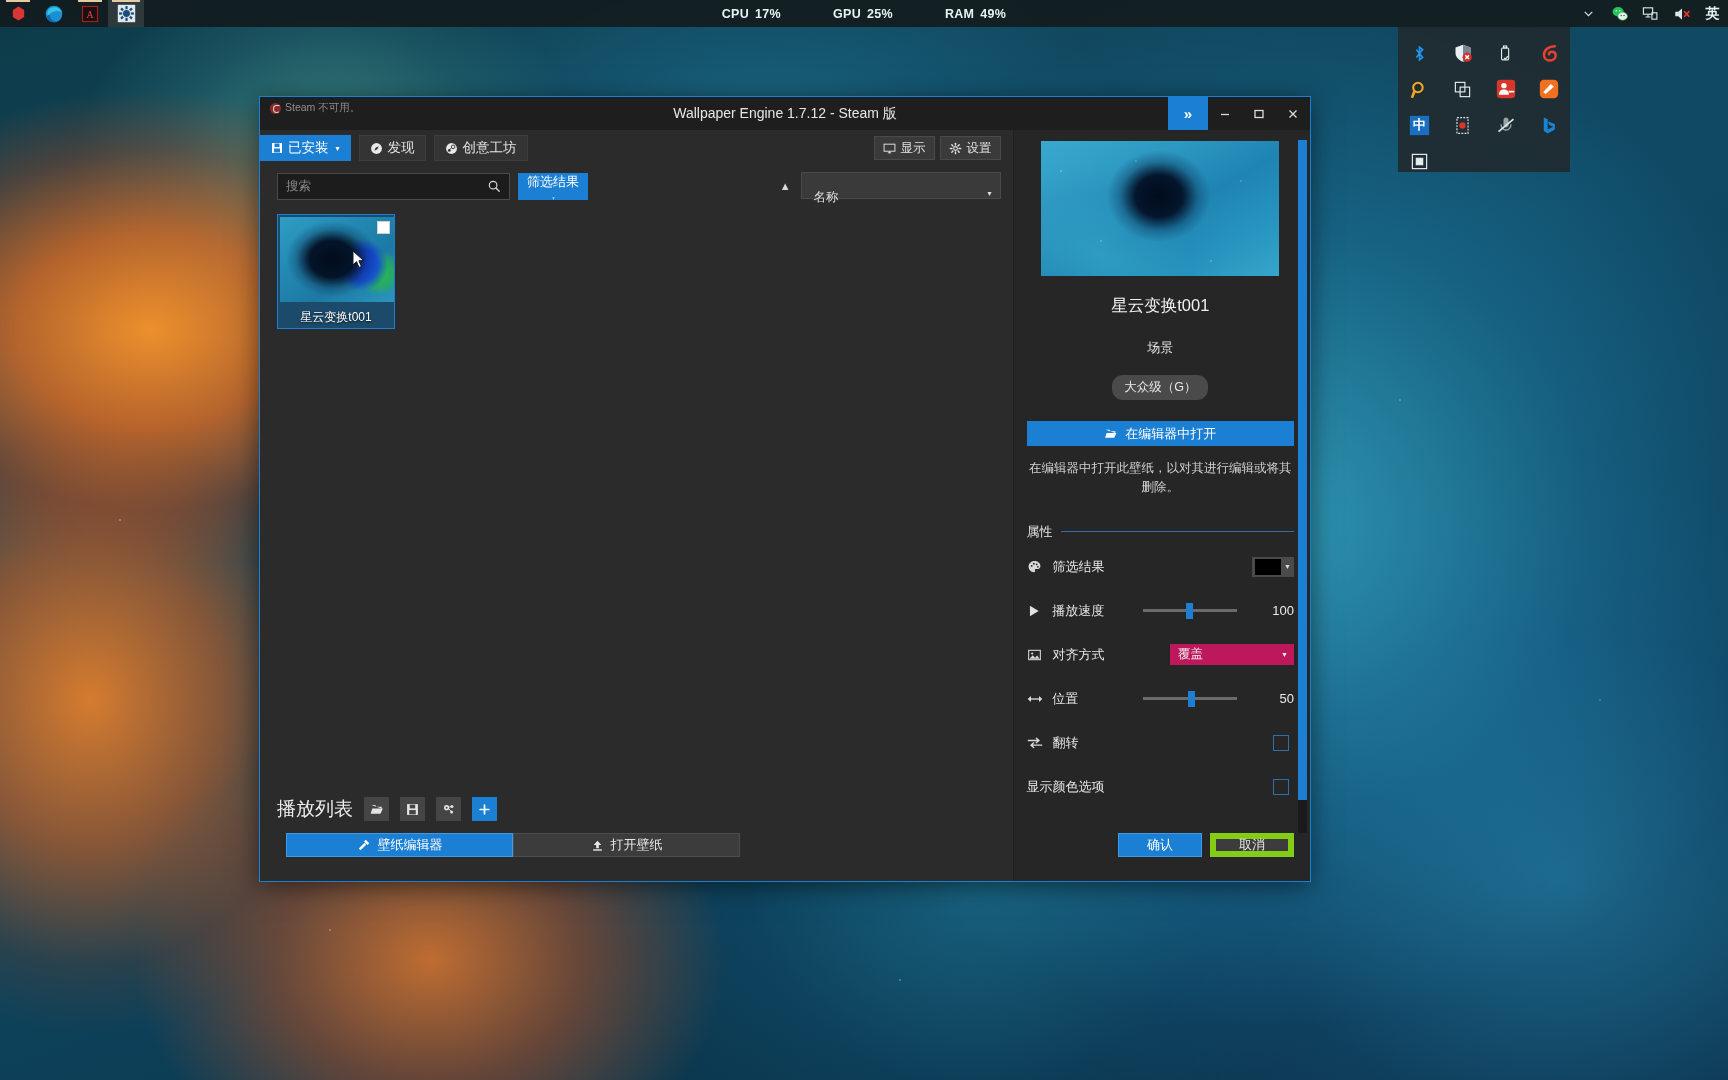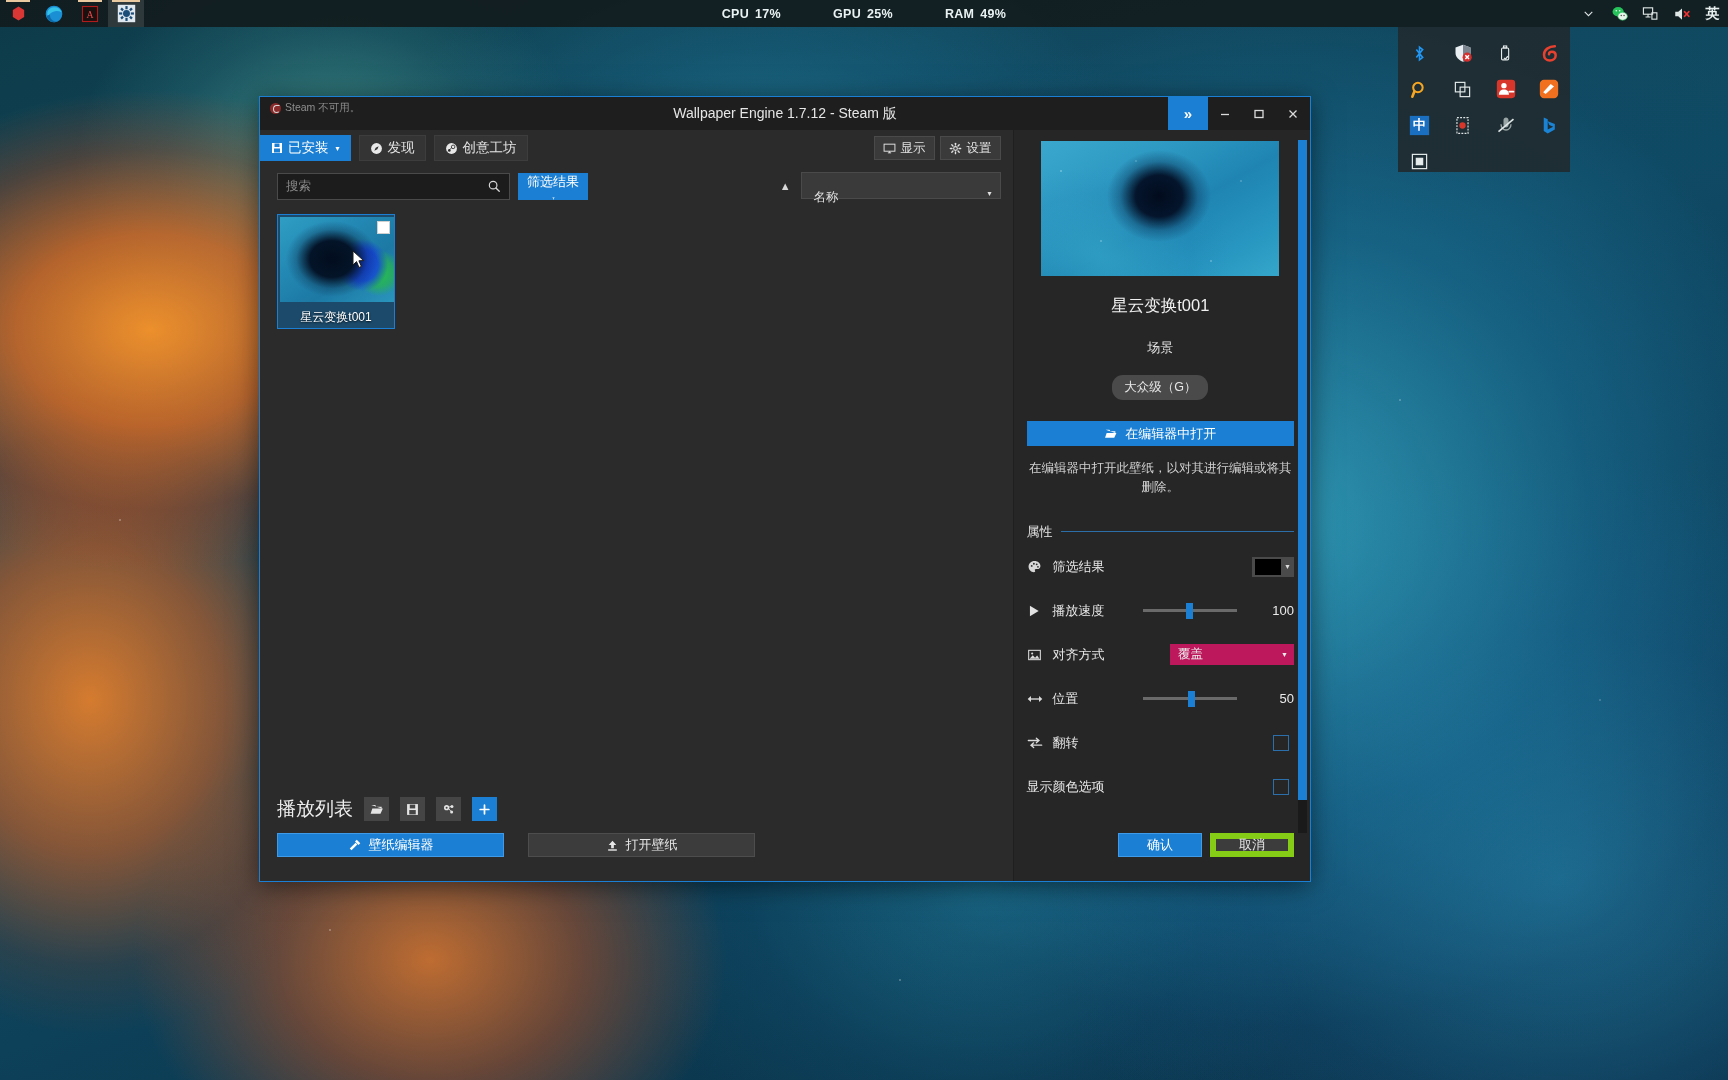--- a/index.html
+++ b/index.html
@@ -199,21 +199,21 @@
 
   
   .playlist-bar { height: 48px; display: flex; align-items: center; padding-left: 17px; gap: 11px; }
   .playlist-title { font-size: 19px; color: #efefef; }
   .pl-btn {
     width: 25px; height: 24px; background: #454545;
     display: flex; align-items: center; justify-content: center; color: #e4e4e4; font-size: 13px;
   }
   .pl-btn.blue { background: #1b7fd4; color: #fff; font-size: 16px; }
 
-  .bottom-bar { height: 48px; display: flex; align-items: flex-start; padding-left: 17px; gap: 24px; }
+  .bottom-bar { height: 48px; display: flex; align-items: flex-start; padding-left: 26px; gap: 0; }
   .bb-btn {
     height: 24px; display: flex; align-items: center; justify-content: center; gap: 7px;
     font-size: 13px; color: #e8e8e8;
   }
   .bb-btn.primary { width: 227px; background: #1b7fd4; color: #fff; border: 1px solid #3f9ae8; }
   .bb-btn.plain { width: 227px; background: #3c3c3c; border: 1px solid #4d4d4d; }
 
   
   .right-pane {
     width: 298px; background: #262626; position: relative;

